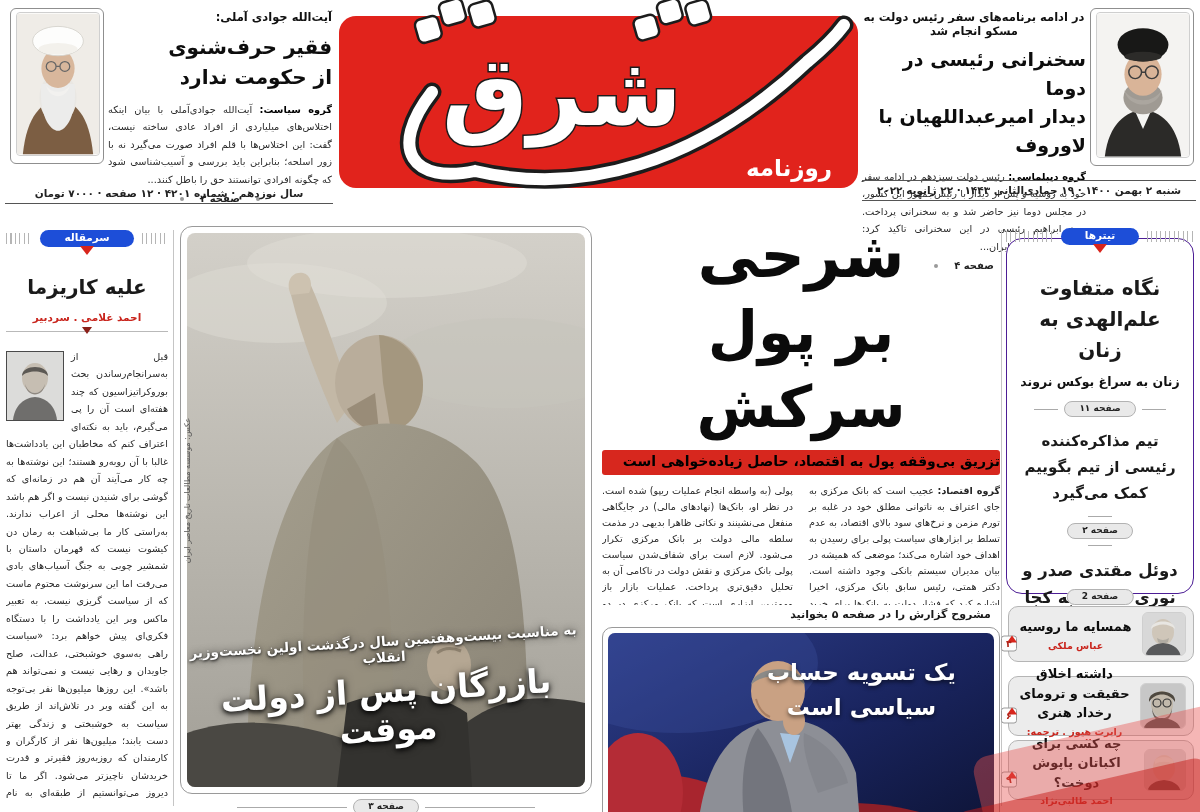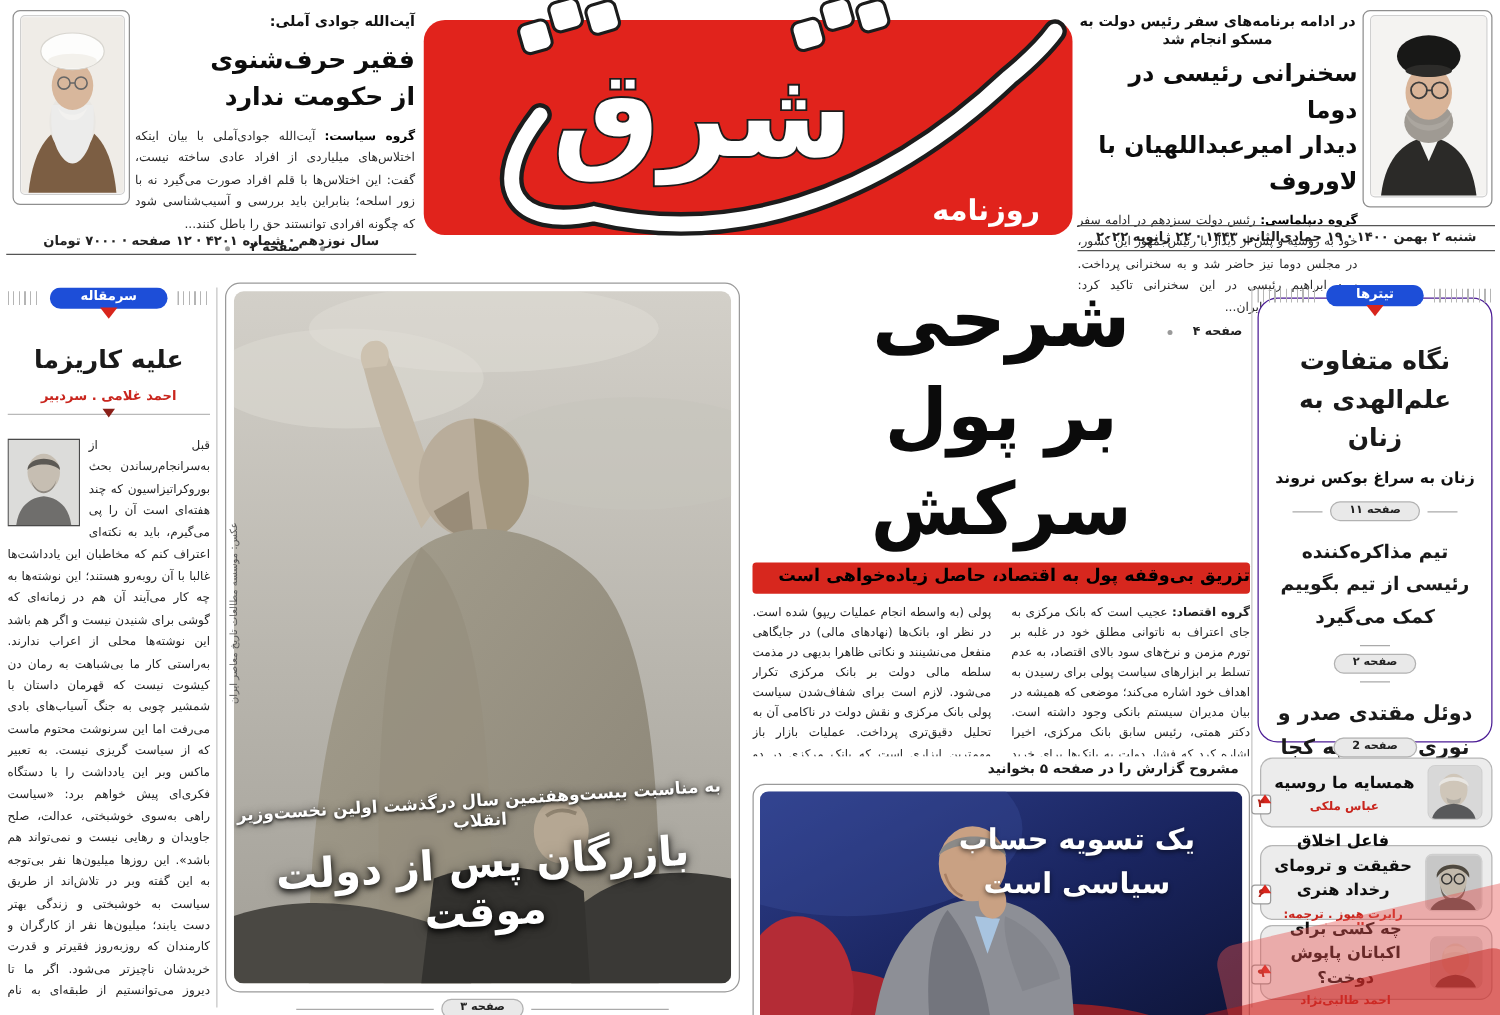--- a/index.html
+++ b/index.html
@@ -351,21 +351,21 @@
           <rect width="46" height="46" fill="#c7c7c7"></rect>
           <ellipse cx="23" cy="20" rx="11" ry="13" fill="#c2b9ab"></ellipse>
           <path d="M10,18 C8,4 38,4 36,18 C30,8 16,8 10,18 Z" fill="#4e483f"></path>
           <path d="M13,24 C15,38 31,38 33,24 C33,42 13,42 13,24 Z" fill="#6e675e"></path>
           <circle cx="18" cy="19" r="4" fill="none" stroke="#333" stroke-width="1.2"></circle>
           <circle cx="28" cy="19" r="4" fill="none" stroke="#333" stroke-width="1.2"></circle>
           <path d="M4,46 C6,38 13,35 23,34 C33,35 40,38 42,46 Z" fill="#50504e"></path>
         </svg>
       </span>
       <span class="op-texts">
-        <div class="op-title">فاعل اخلاق حقیقت و ترومای رخداد هنری</div>
+        <div class="op-title">داشته اخلاق حقیقت و ترومای رخداد هنری</div>
         <div class="op-author">رابرت هیوز . ترجمه: صالح نجفی</div>
       </span>
       <span class="op-mark">
         <span class="tri"></span>
         <span class="sq" style="display:block;">۶</span>
       </span>
     </div>
 
     <div class="op-box" style="top:512px;height:60px;">
       <span class="op-photo" style="width:42px;height:42px;">

